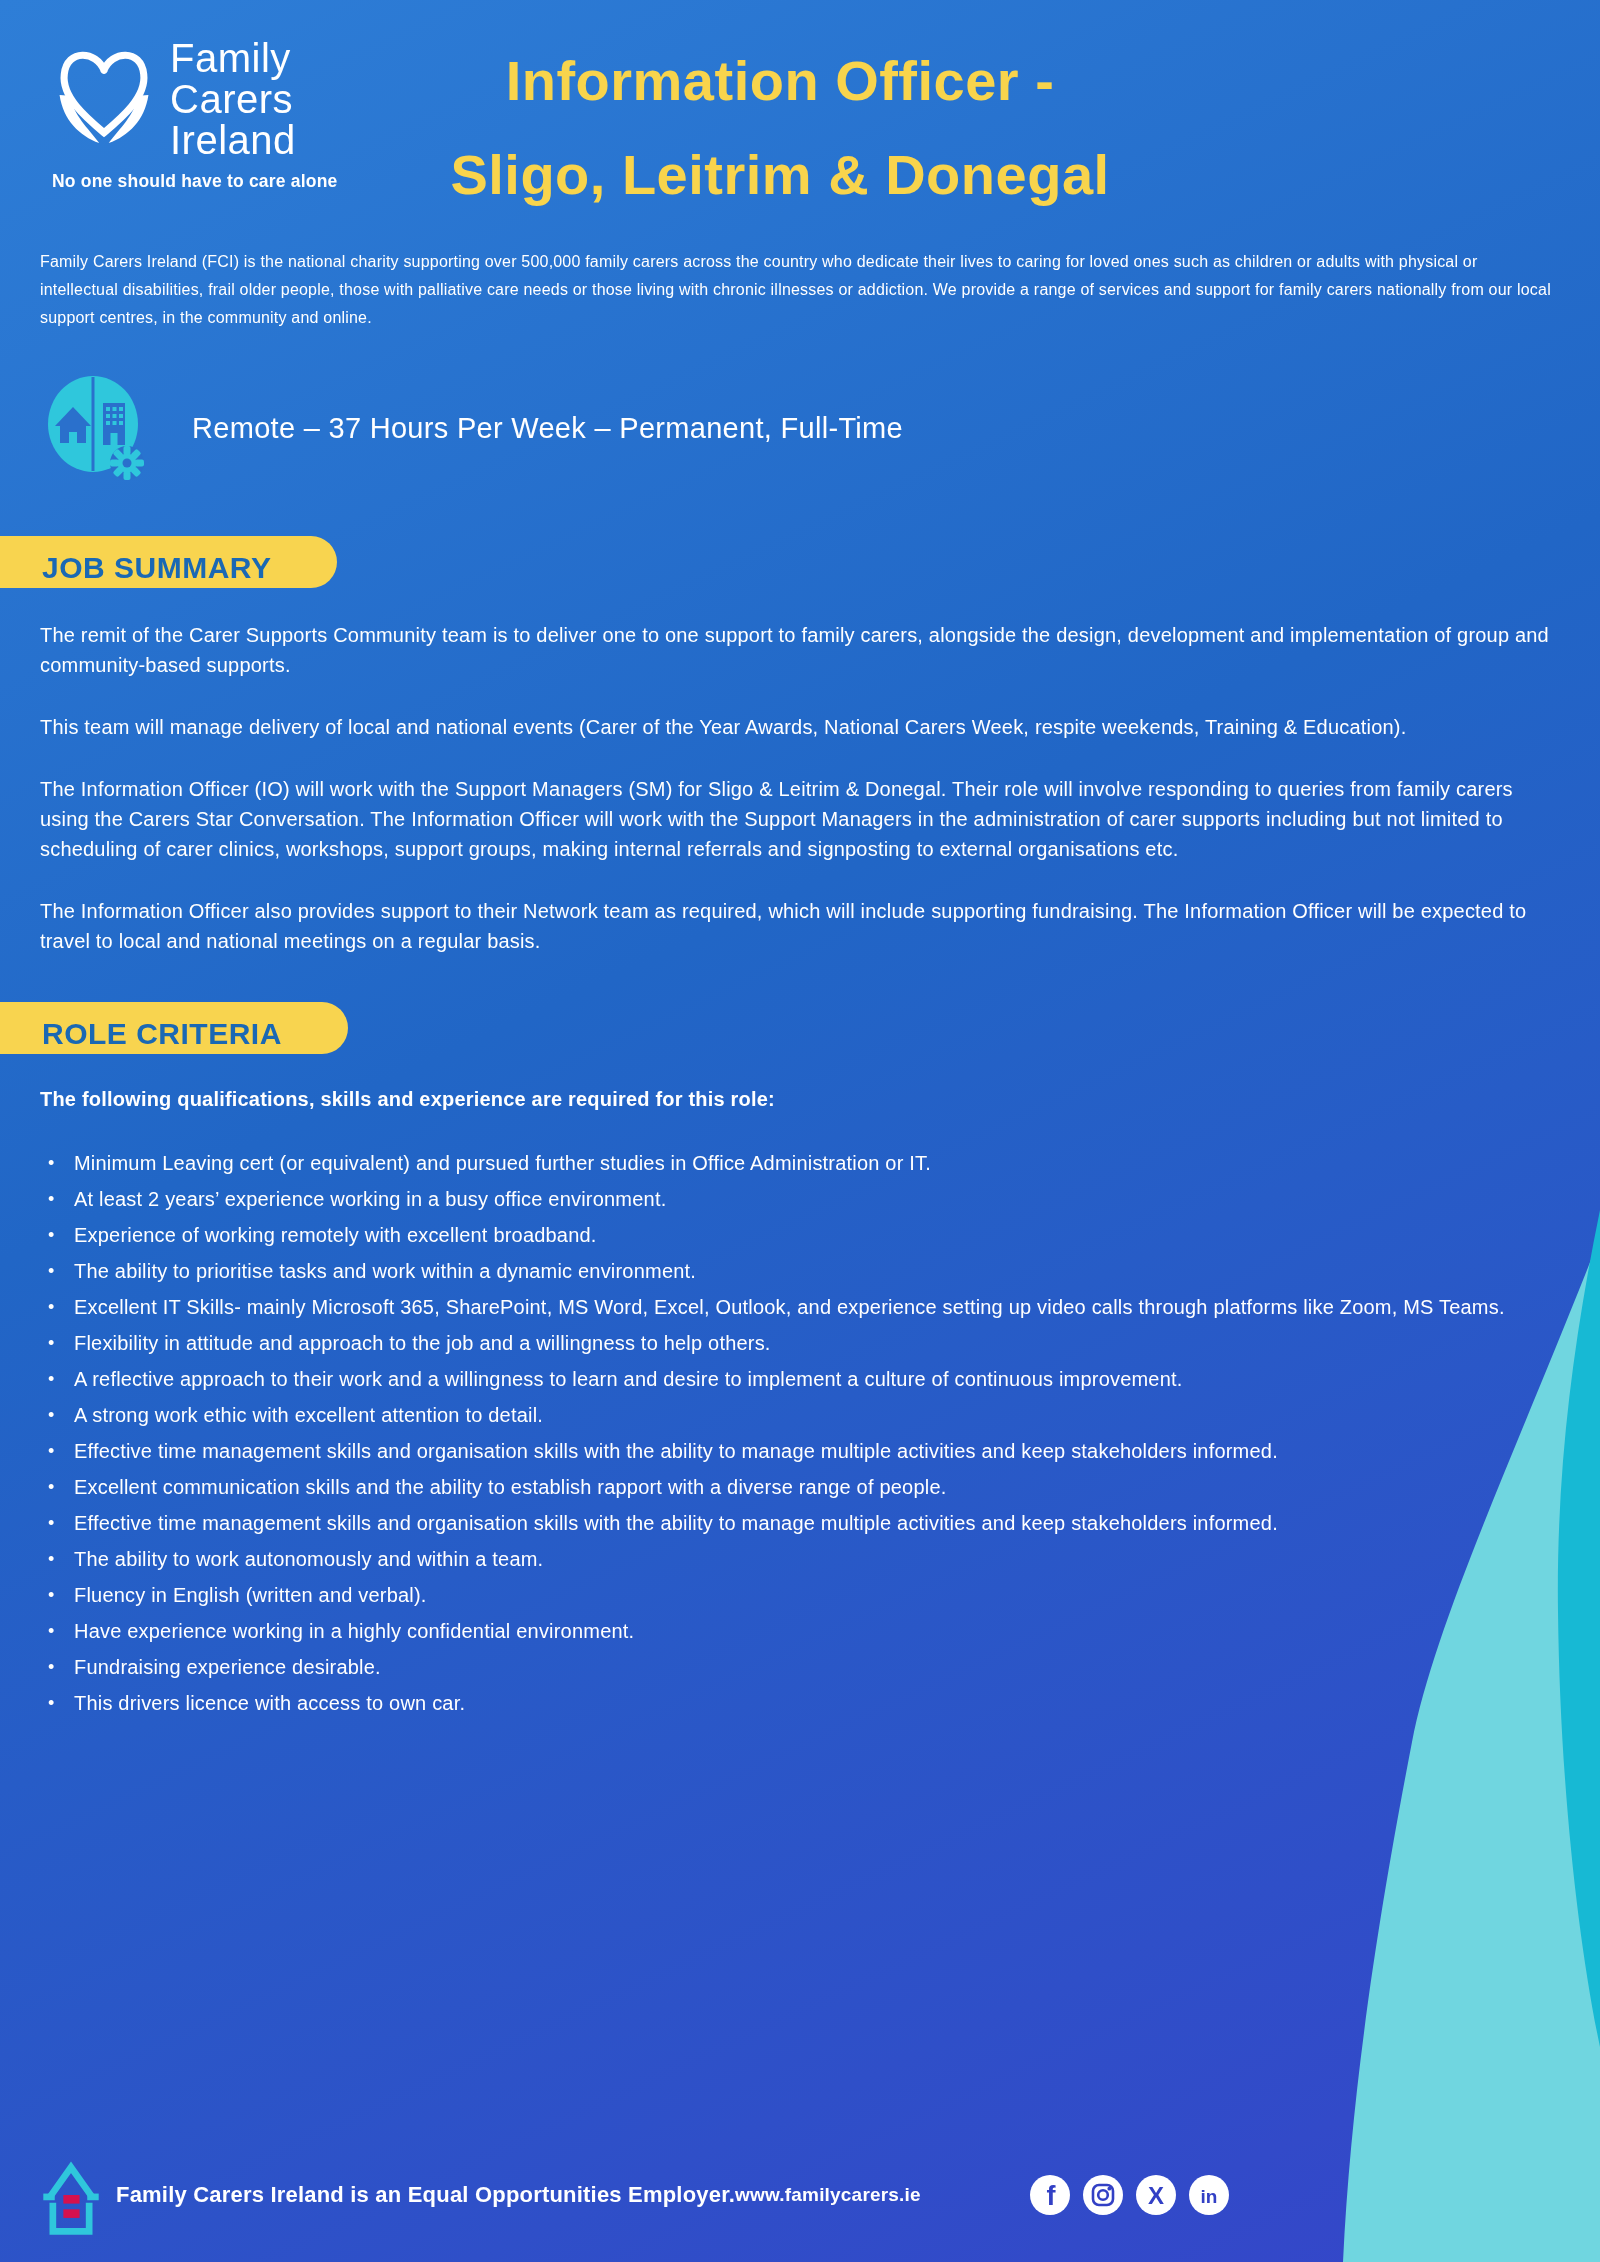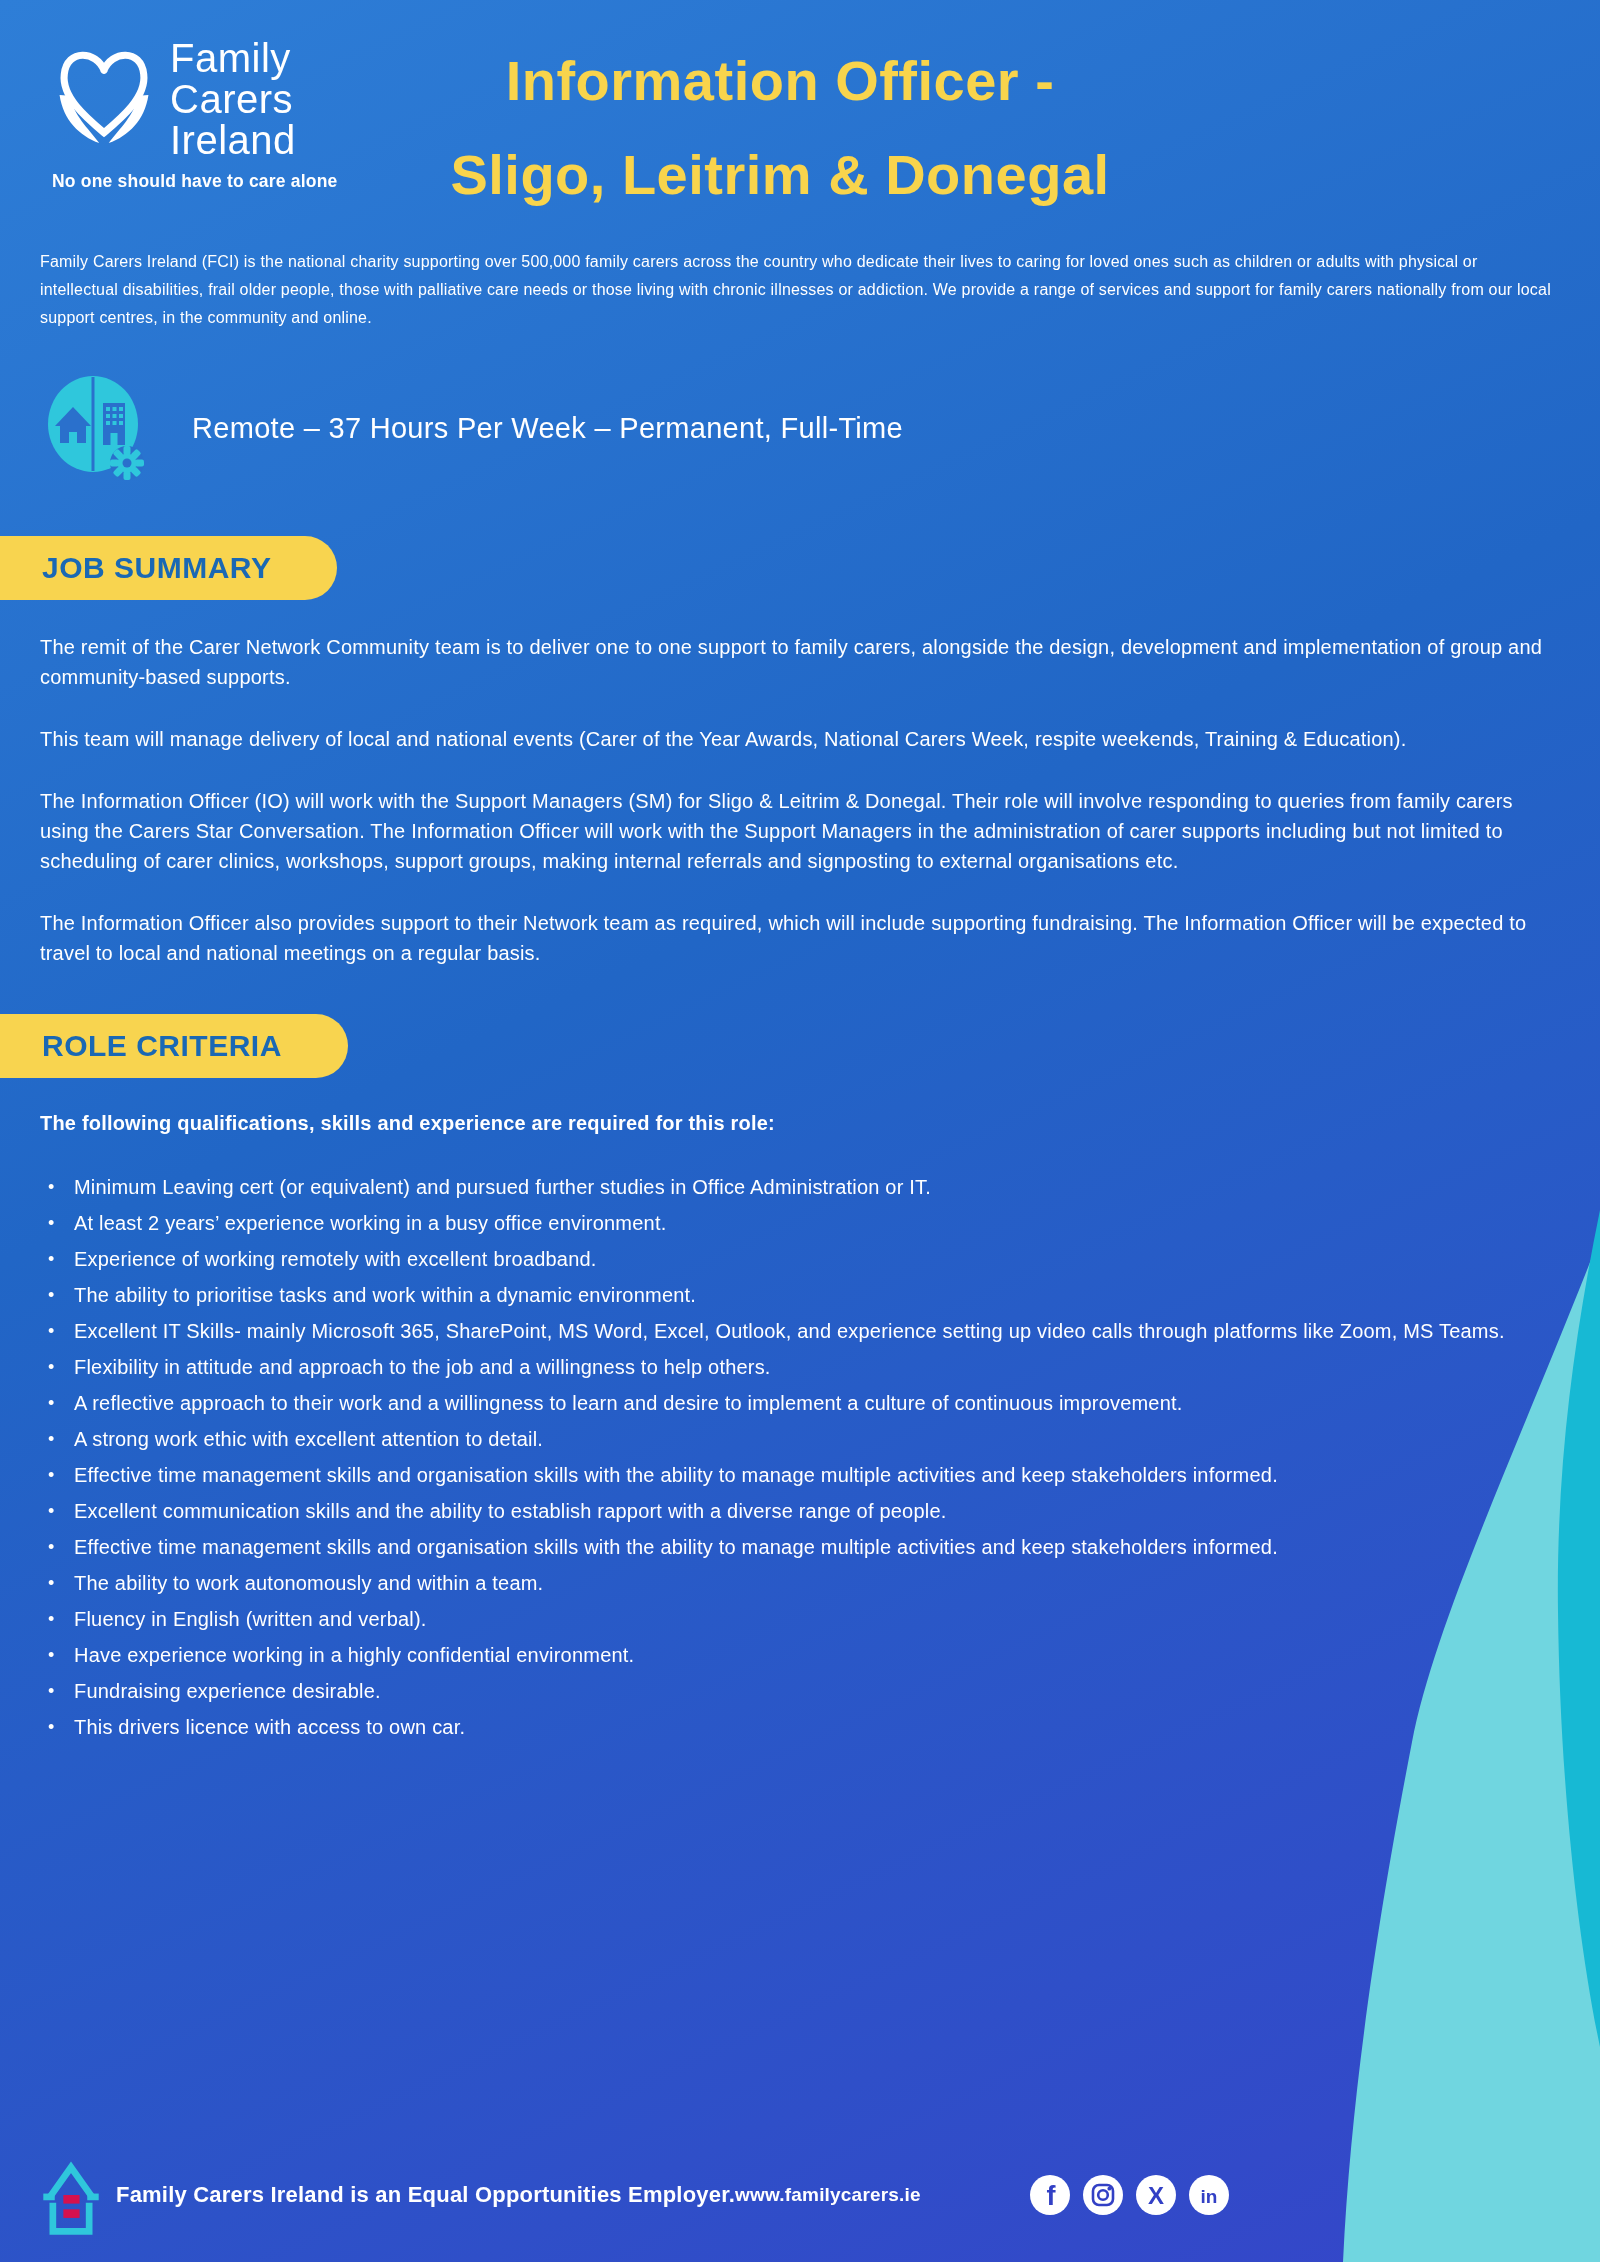--- a/index.html
+++ b/index.html
@@ -27,21 +27,21 @@
 
   
   .intro { margin:26px 45px 0 40px; font-size:16px; line-height:28px; letter-spacing:.2px; }
 
   
   .remote-row { display:flex; align-items:center; gap:42px; margin:42px 45px 0 46px; height:108px; }
   .remote-text { font-size:29px; letter-spacing:.3px; }
 
   
   .pill { display:inline-block; background:#f8d44f; color:#1a68b4; font-weight:bold;
-          font-size:30px; height:64px; line-height:64px; padding:0 66px 12px 42px;
+          font-size:30px; height:52px; line-height:64px; padding:0 66px 12px 42px;
           border-radius:0 32px 32px 0; letter-spacing:.5px; }
   .pill-js { margin-top:54px; }
   .pill-rc { margin-top:46px; }
 
   
   .paras { margin:32px 45px 0 40px; }
   .para { font-size:20px; line-height:30px; letter-spacing:.2px; margin-bottom:32px; }
   .para:last-child { margin-bottom:0; }
 
   .lead { margin:34px 45px 0 40px; font-size:20px; font-weight:bold; letter-spacing:.2px; }
@@ -133,21 +133,21 @@
         </g>
       </svg>
       <span class="remote-text">Remote – 37 Hours Per Week – Permanent, Full-Time</span>
     </div>
 
     
     <div class="pill pill-js">JOB SUMMARY</div>
 
     <div class="paras">
 
-        <p class="para">The remit of the Carer Network Community team is to deliver one to one support to family carers, alongside the design, development and implementation of group and community-based supports.</p>
+        <p class="para">The remit of the Carer Supports Community team is to deliver one to one support to family carers, alongside the design, development and implementation of group and community-based supports.</p>
 
         <p class="para">This team will manage delivery of local and national events (Carer of the Year Awards, National Carers Week, respite weekends, Training &amp; Education).</p>
 
         <p class="para">The Information Officer (IO) will work with the Support Managers (SM) for Sligo &amp; Leitrim &amp; Donegal. Their role will involve responding to queries from family carers using the Carers Star Conversation. The Information Officer will work with the Support Managers in the administration of carer supports including but not limited to scheduling of carer clinics, workshops, support groups, making internal referrals and signposting to external organisations etc.</p>
 
         <p class="para">The Information Officer also provides support to their Network team as required, which will include supporting fundraising. The Information Officer will be expected to travel to local and national meetings on a regular basis.</p>
       </div>
 
     
     <div class="pill pill-rc">ROLE CRITERIA</div>

